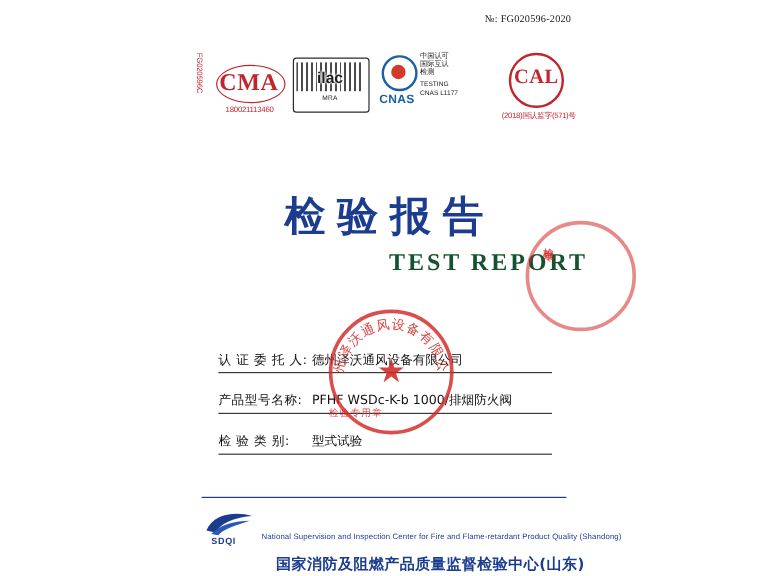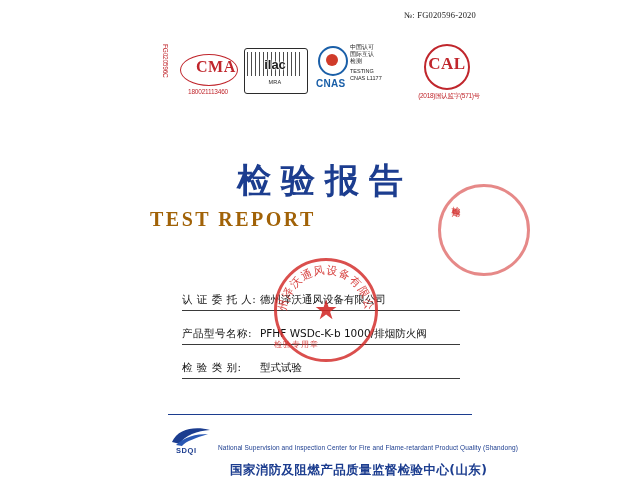--- a/index.html
+++ b/index.html
@@ -67,25 +67,25 @@
     position: absolute;
     left: 8px;
     top: 6px;
     width: 56px;
     height: 30px;
     border: 1.6px solid #c0262c;
     border-radius: 50%;
   }
   .cma-text {
     position: absolute;
-    left: 24px;
+    left: 4px;
     top: 10px;
     width: 56px;
-    text-align: left;
-    font-size: 16px;
+    text-align: right;
+    font-size: 20px;
     font-weight: bold;
     color: #c0262c;
     font-family: "Liberation Serif", serif;
     letter-spacing: 0.5px;
   }
   .cma-code {
     position: absolute;
     left: -1px;
     top: 40px;
     width: 74px;
@@ -272,24 +272,24 @@
     color: #1c3d8f;
     letter-spacing: 10px;
     text-indent: 10px;
     font-family: "DejaVu Sans", sans-serif;
   }
   .title-en {
     position: absolute;
     left: 0;
     top: 208px;
     width: 340px;
-    text-align: left;
+    text-align: right;
     font-size: 20px;
     font-weight: bold;
-    color: #a16207;
+    color: #14532d;
     letter-spacing: 2.5px;
     font-family: "Liberation Serif", serif;
   }
 
   
   .field {
     position: absolute;
     left: 32px;
     width: 278px;
     height: 22px;

